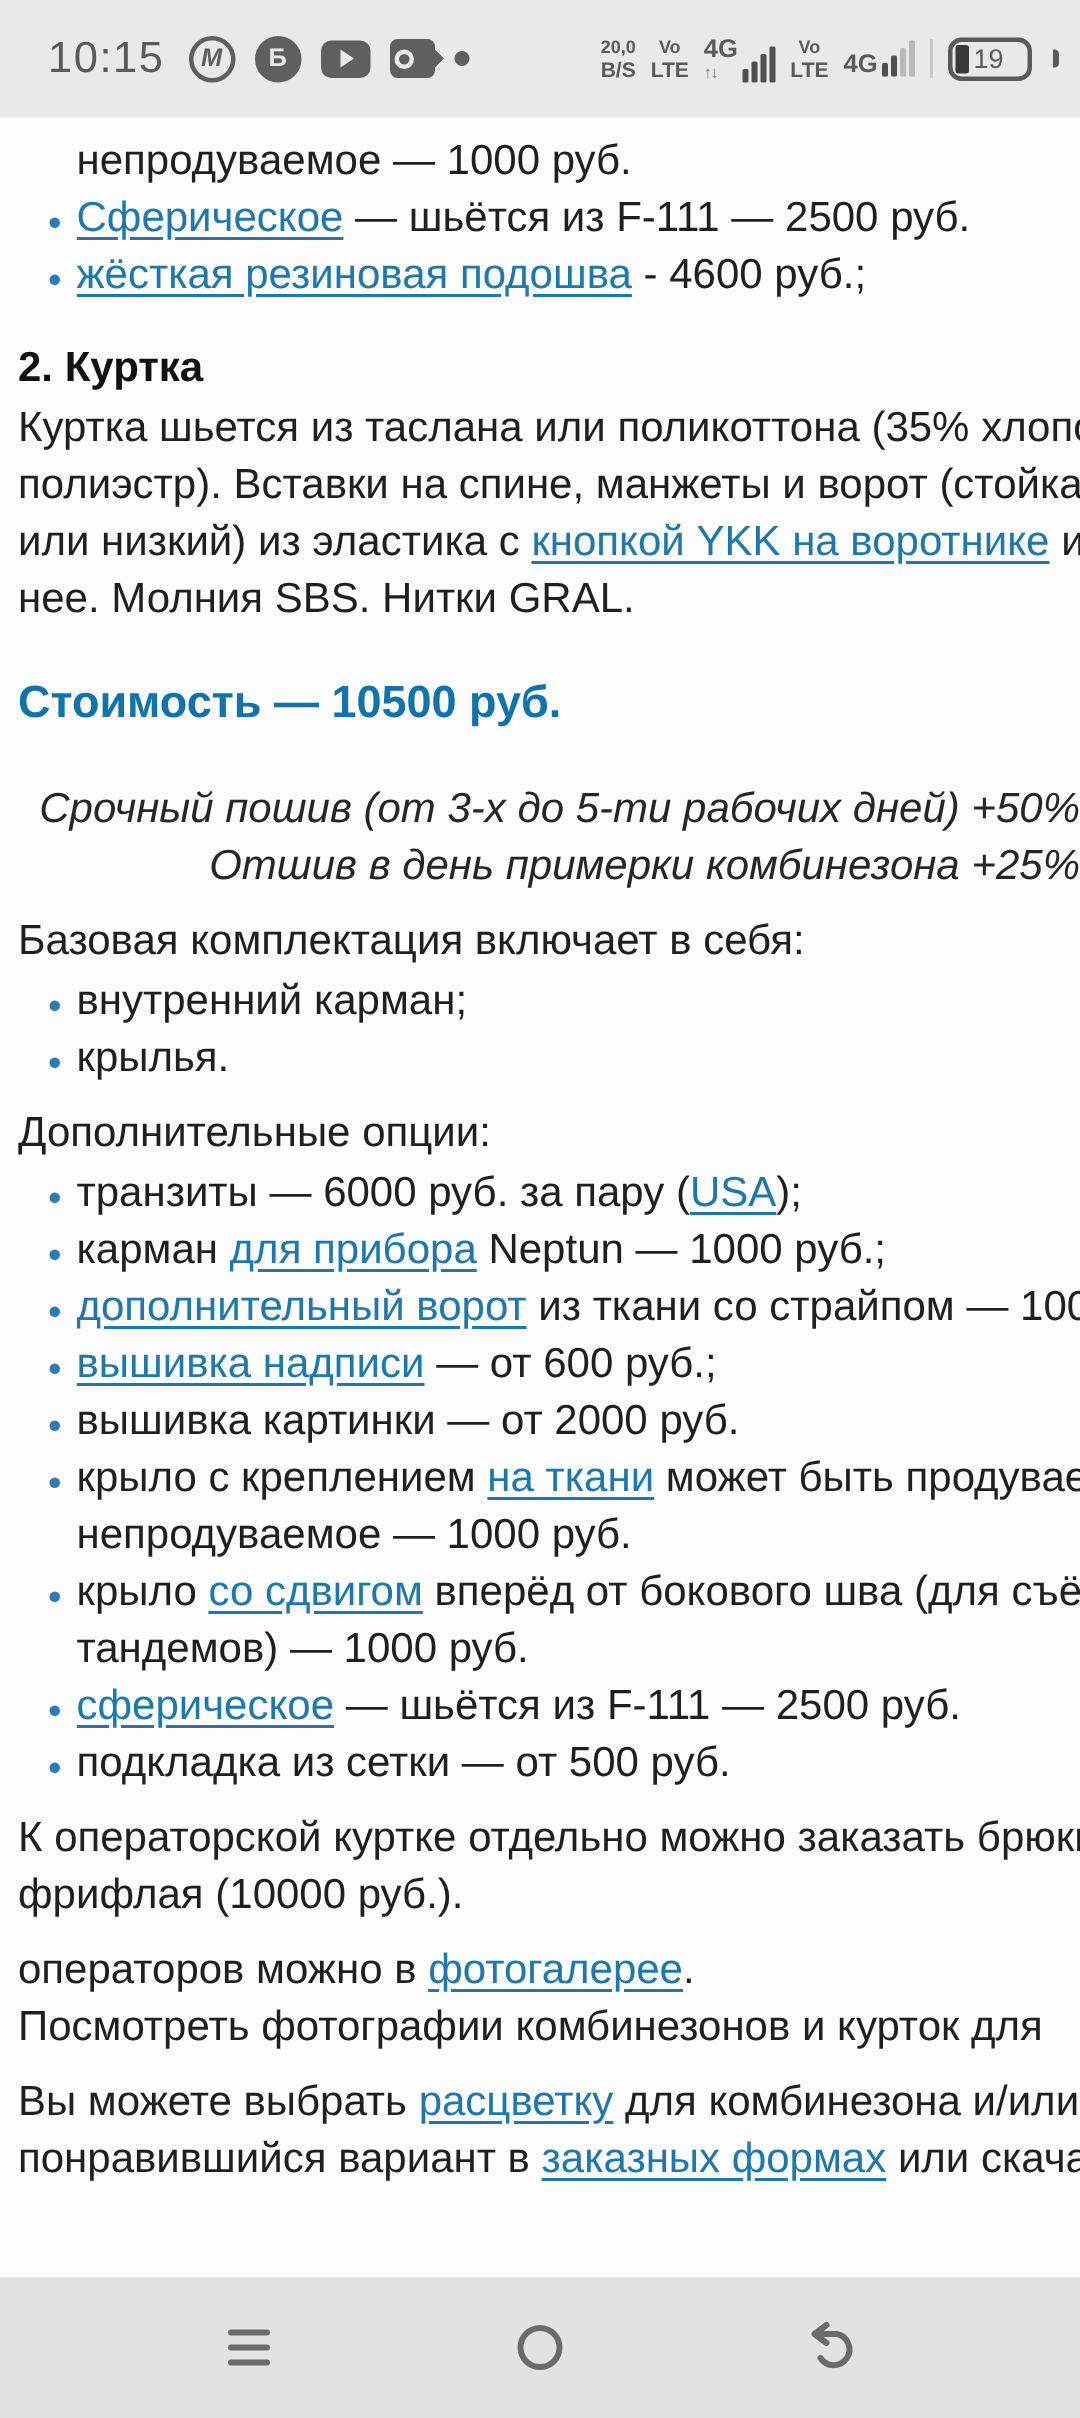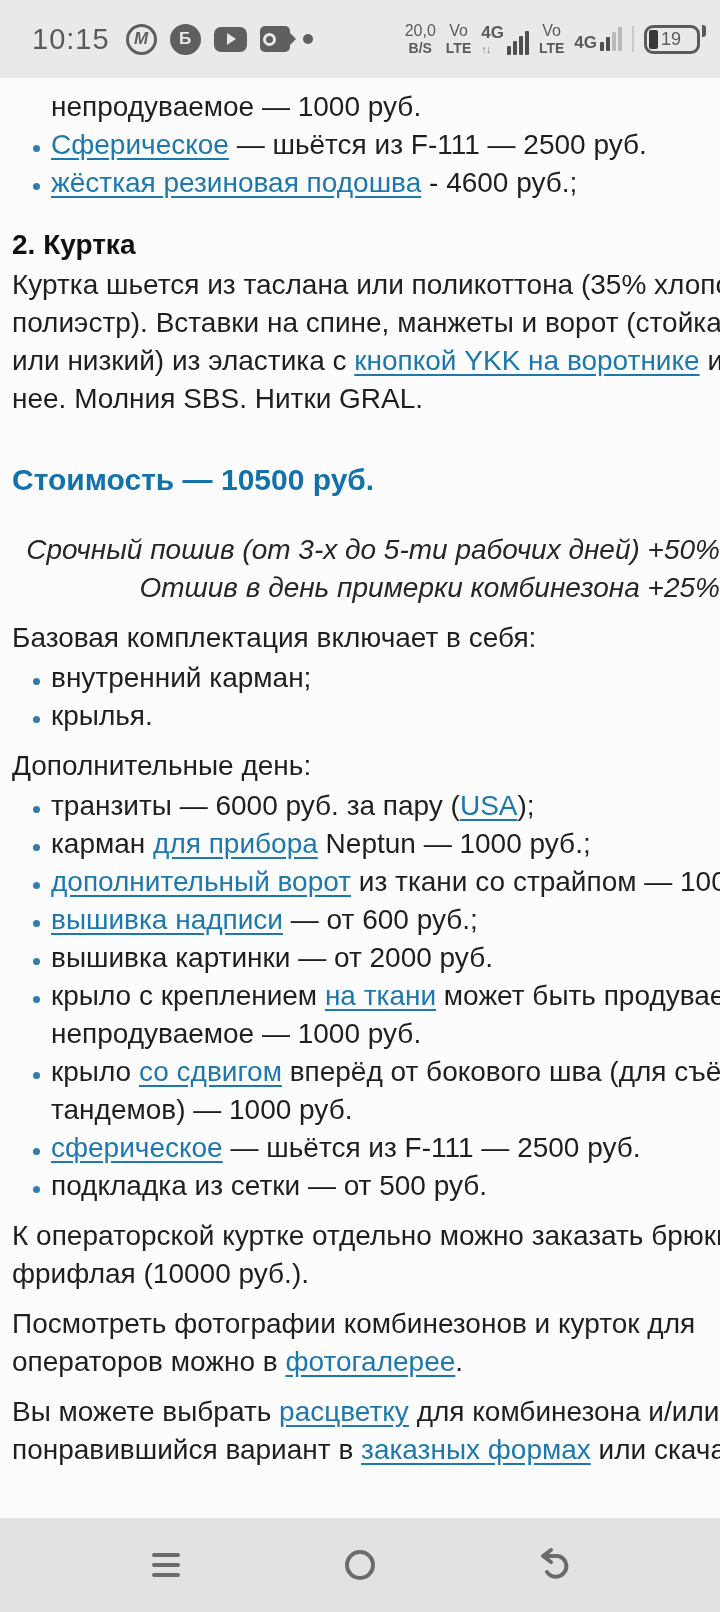--- a/index.html
+++ b/index.html
@@ -39,47 +39,47 @@
   .ic-record {
     width:30px;height:26px;background:#5f5f5f;border-radius:5px;position:relative;
     display:flex;align-items:center;
   }
   .ic-record .lens{width:13px;height:13px;border:3px solid #e9e9e9;border-radius:50%;margin-left:3px;}
   .ic-record .tail{position:absolute;right:-6px;top:5px;width:0;height:0;
     border-left:8px solid #5f5f5f;border-top:8px solid transparent;border-bottom:8px solid transparent;}
   .ic-dot {width:10px;height:10px;background:#5f5f5f;border-radius:50%;}
   .sb-right { margin-left:auto; display:flex; align-items:center; gap:10px; }
   .sb-stack { display:flex; flex-direction:column; align-items:center; line-height:1; }
-  .sb-stack .top { font-size:16px; font-weight:normal; }
+  .sb-stack .top { font-size:12px; font-weight:bold; }
   .sb-stack .bot { font-size:14px; font-weight:bold; margin-top:2px; }
   .sb-net { display:flex; align-items:flex-end; gap:3px; }
   .sb-net .g4col { display:flex; flex-direction:column; align-items:flex-start; line-height:1; }
   .sb-net .g4 { font-size:17px; font-weight:bold; }
   .sb-net .arrows { font-size:11px; letter-spacing:-1px; margin-top:3px; color:#7a7a7a; }
   .bars { display:flex; align-items:flex-end; gap:2px; height:24px; }
   .bars i { display:block; width:4px; background:#4f4f4f; border-radius:1px; }
   .bars .b1{height:9px;} .bars .b2{height:14px;} .bars .b3{height:19px;} .bars .b4{height:24px;}
   .bars i.dim { background:#b9b9b9; }
   .sb-divider { width:2px; height:26px; background:#c8c8c8; }
-  .battery { display:flex; align-items:flex-start; }
+  .battery { display:flex; align-items:center;gap:12px; }
   .battery .shell {
     width:56px;height:29px;border:3px solid #5a5a5a;border-radius:9px;
     display:flex;align-items:center;padding:2px;position:relative;
   }
   .battery .fill { width:9px; height:19px; background:#3a3a3a; border-radius:2px; }
   .battery .pct { font-size:18px; color:#5a5a5a; margin-left:3px; }
   .battery .nub { width:4px;height:12px;background:#5a5a5a;border-radius:0 3px 3px 0;margin-left:2px; }
   
   .content { width:720px; padding:8px 0 0 12px; overflow:hidden; background:#fcfcfc; }
   .line { white-space:nowrap; overflow:hidden; line-height:38px; font-size:28px; }
   .blk { margin-top:0; }
   .p    { margin-top:12px; }
   .h    { margin-top:24px; font-weight:bold; font-size:29px; color:#111; }
   .h + .p { margin-top:2px; }
-  .price{ margin-top:43px; font-weight:bold; }
+  .price{ margin-top:32px; font-weight:bold; }
   .price .line { font-size:30px; color:var(--price,#1272ab); }
   .em   { margin-top:32px; font-style:italic; color:#262626;text-align:right; }
   .list { margin-top:2px; }
   .p + .list { margin-top:2px; }
   .li { display:flex; }
   .dot {
     flex:0 0 7px; width:7px; height:7px; border-radius:50%;
     background:var(--bullet,#2f7cb5); margin:19px 11px 0 21px;
   }
   .dot.hidden { visibility:hidden; }
@@ -205,21 +205,21 @@
         </div>
       </div>
       <div class="li">
         <span class="dot"></span>
         <div class="li-lines">
           <div class="line"><span>крылья.</span></div>
         </div>
       </div>
     </div>
     <div class="blk p">
-      <div class="line"><span>Дополнительные день:</span></div>
+      <div class="line"><span>Дополнительные опции:</span></div>
     </div>
     <div class="list">
       <div class="li">
         <span class="dot"></span>
         <div class="li-lines">
           <div class="line"><span>транзиты — 6000 руб. за пару (</span><span class="lnk">USA</span><span>);</span></div>
         </div>
       </div>
       <div class="li">
         <span class="dot"></span>
@@ -270,22 +270,22 @@
         <div class="li-lines">
           <div class="line"><span>подкладка из сетки — от 500 руб.</span></div>
         </div>
       </div>
     </div>
     <div class="blk p">
       <div class="line"><span>К операторской куртке отдельно можно заказать брюки</span></div>
       <div class="line"><span>фрифлая (10000 руб.).</span></div>
     </div>
     <div class="blk p">
+      <div class="line"><span>операторов можно в </span><span class="lnk">фотогалерее</span><span>.</span></div>
       <div class="line"><span>Посмотреть фотографии комбинезонов и курток для</span></div>
-      <div class="line"><span>операторов можно в </span><span class="lnk">фотогалерее</span><span>.</span></div>
     </div>
     <div class="blk p">
       <div class="line"><span>Вы можете выбрать </span><span class="lnk">расцветку</span><span> для комбинезона и/или з</span></div>
       <div class="line"><span>понравившийся вариант в </span><span class="lnk">заказных формах</span><span> или скачат</span></div>
     </div>
   </div>
 
 <div class="navbar">
   <span class="nav-btn">
     <svg width="44" height="44" viewBox="0 0 44 44">

